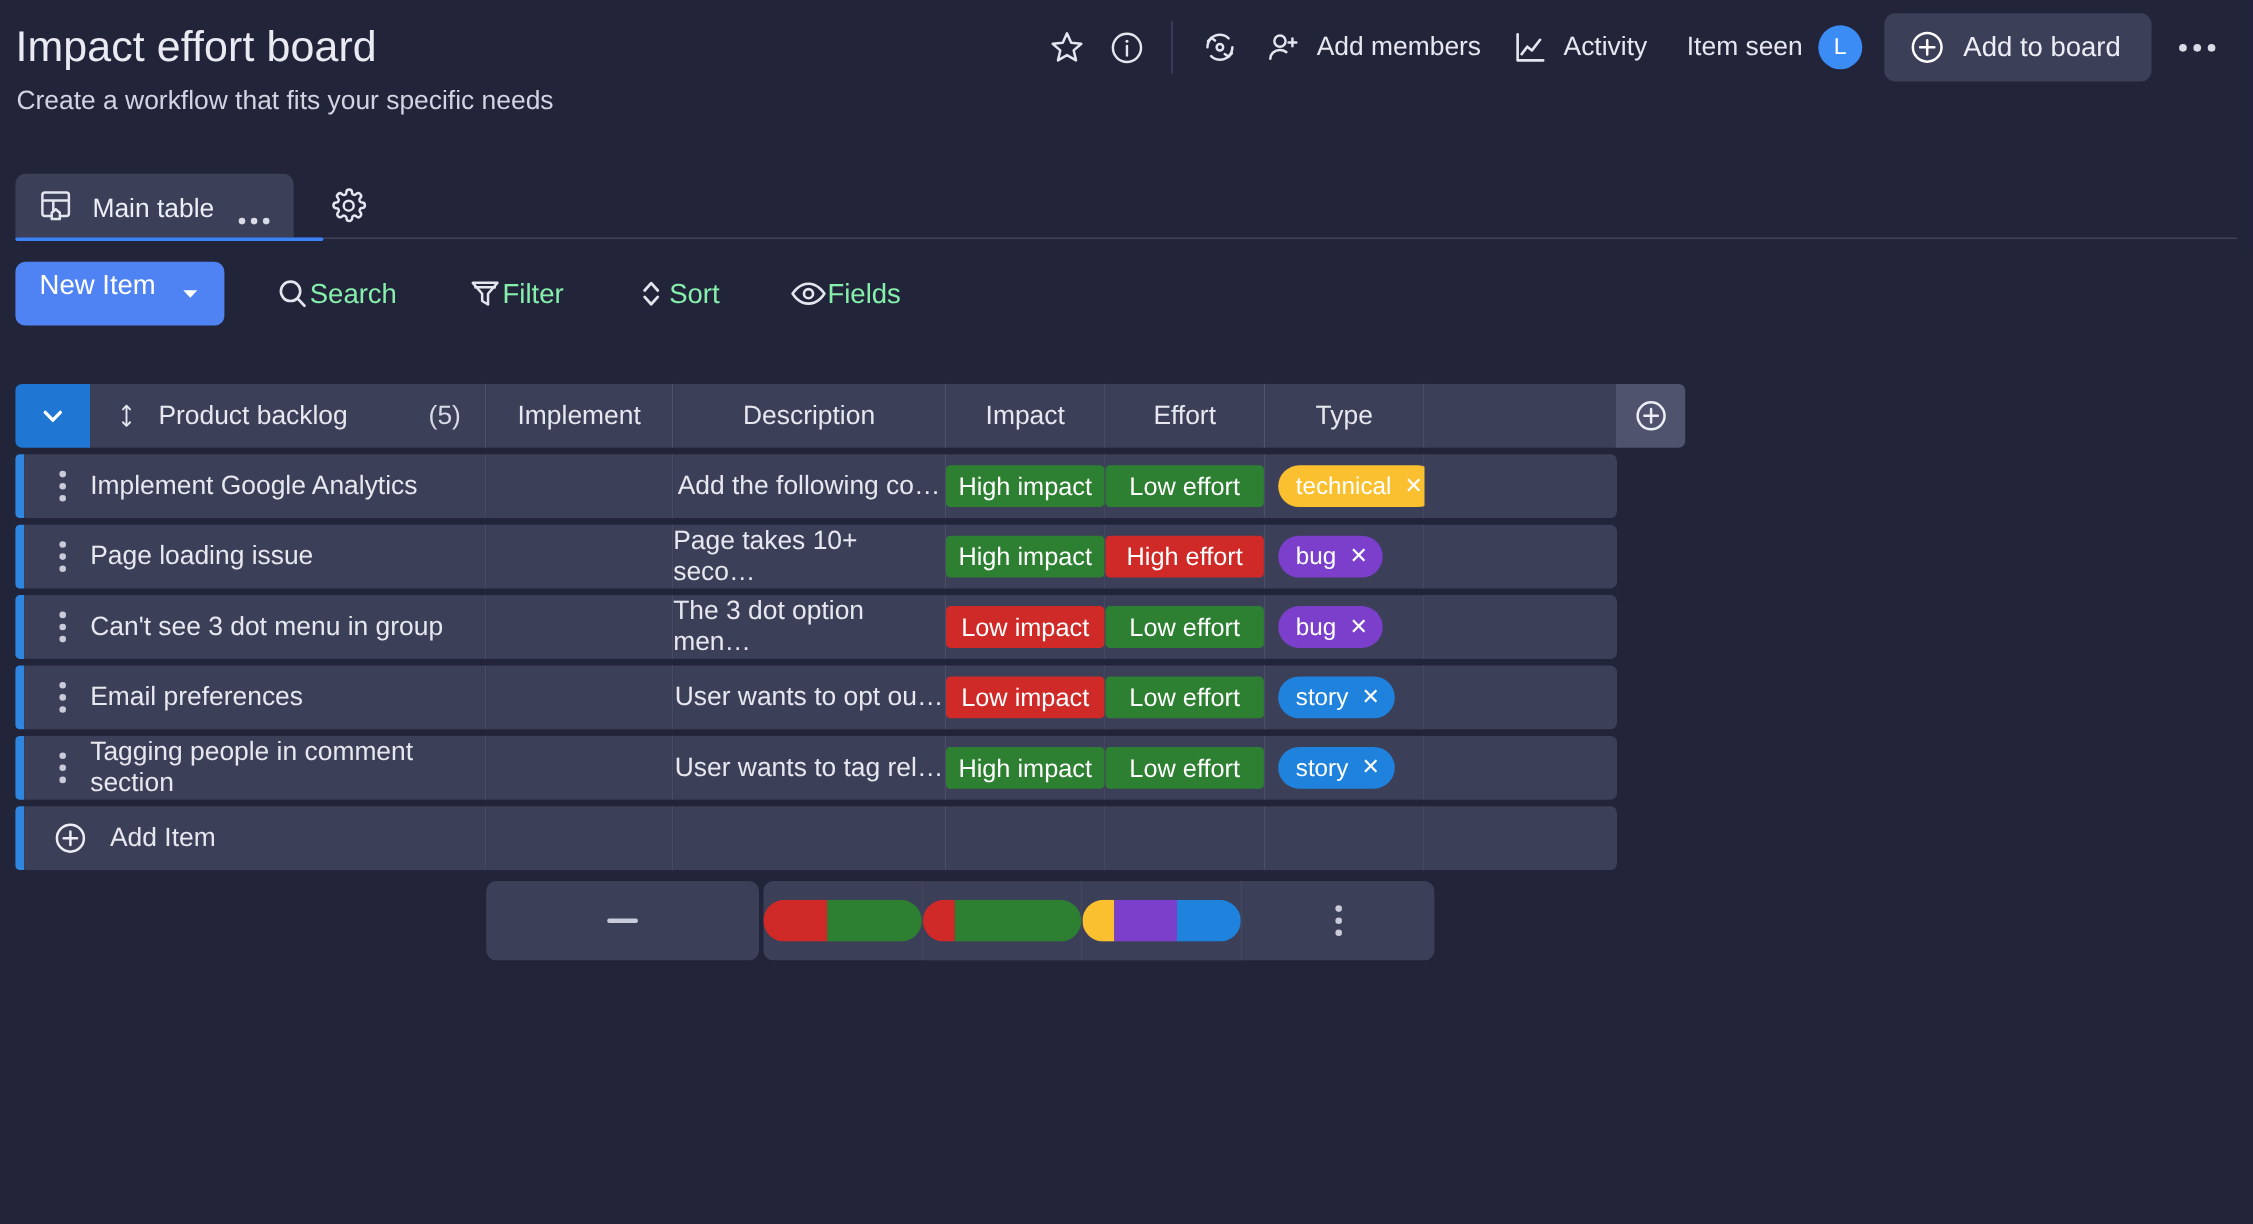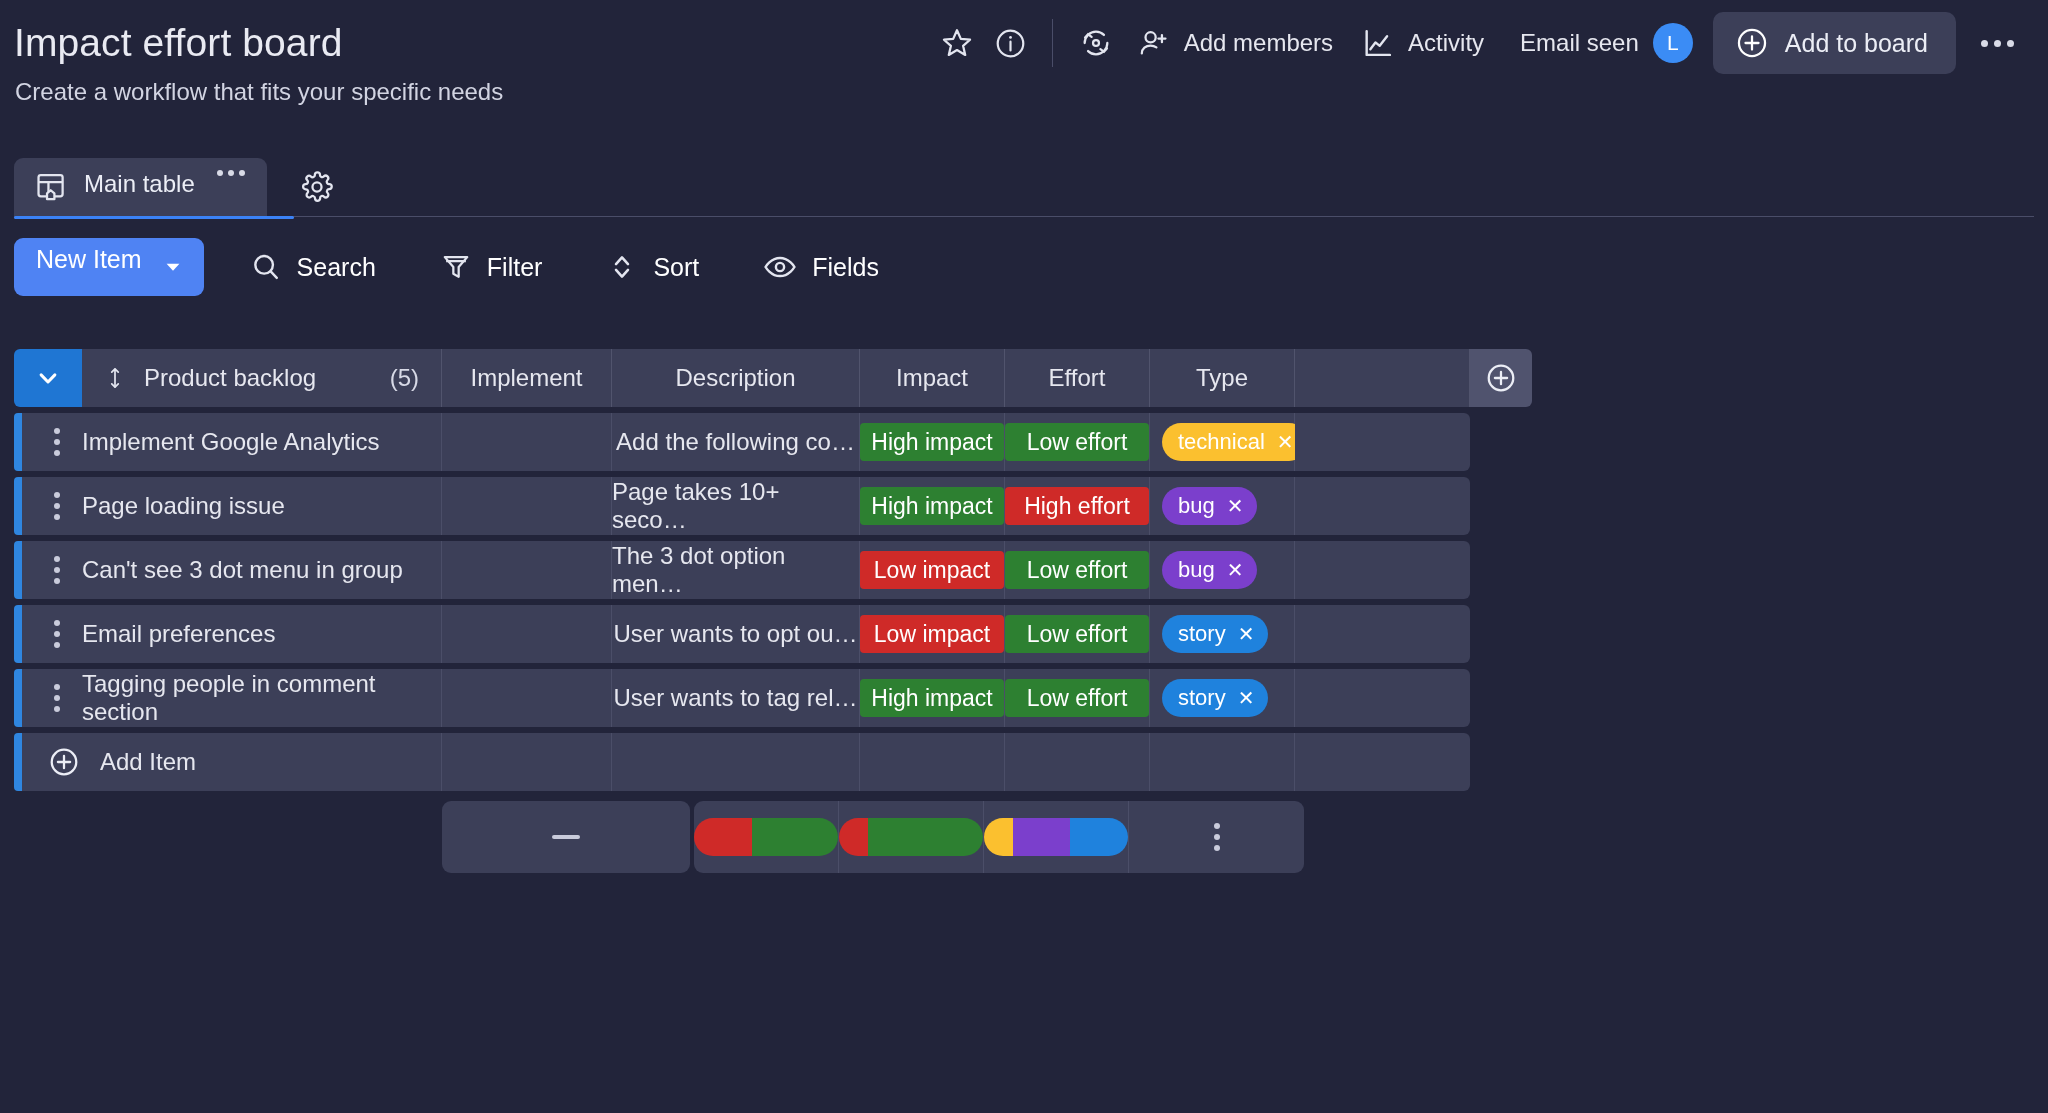--- a/index.html
+++ b/index.html
@@ -66,21 +66,21 @@
   .dots-h i { width: 7px; height: 7px; border-radius: 50%; background: #d9dbe7; display: block; }
   .board-subtitle {
     font-size: 24px; color: #d2d4e2; margin-top: 6px; margin-left: 1px;
   }
   
   .tabs-row {
     display: flex; align-items: center; gap: 6px;
     padding: 0 14px; margin-top: 18px; height: 58px;
   }
   .tab {
-    display: flex; align-items: flex-start; gap: 16px;
+    display: flex; align-items: flex-end; gap: 16px;
     background: #3c3f58; border-radius: 9px 9px 0 0;
     padding: 12px 22px 12px 20px; cursor: pointer;
     font-size: 24px; color: #eceef6;
   }
   .tab-dots { display: flex; gap: 5px; margin-left: 6px; }
   .tab-dots i { width: 6px; height: 6px; border-radius: 50%; background: #d9dbe7; display: block; }
   .tab-settings {
     display: flex; align-items: center; justify-content: center;
     width: 52px; height: 52px; border-radius: 6px; cursor: pointer;
     margin-left: 18px;
@@ -99,23 +99,23 @@
     height: 58px; cursor: pointer; overflow: hidden;
   }
   .new-item .label {
     display: flex; align-items: center; padding: 0 20px 16px 22px;
     font-size: 25px; color: #fff;
   }
   .new-item .caret {
     display: flex; align-items: center; padding-right: 20px;
   }
   .tool {
-    display: flex; align-items: center; gap: 15px;
+    display: flex; align-items: center; 
     padding: 10px 18px; margin-left: 28px; border-radius: 6px;
-    cursor: pointer; font-size: 25px; color: #ffffff;
+    cursor: pointer; font-size: 25px; color: #86efac;
   }
   
   .table-wrap { padding: 0 14px; margin-top: 34px; }
   .col-assignee { width: 170px; flex: 0 0 170px; }
   .col-desc   { width: 248px; flex: 0 0 248px; }
   .col-impact { width: 145px; flex: 0 0 145px; }
   .col-effort { width: 145px; flex: 0 0 145px; }
   .col-type   { width: 145px; flex: 0 0 145px; }
   .col-tail   { width: 175px; flex: 0 0 175px; }
   .col-plus   { width: 62px; flex: 0 0 62px; }
@@ -246,21 +246,21 @@
       <div class="text-btn">
         <span>
           <svg width="34" height="34" viewBox="0 0 24 24" fill="none" stroke="#e3e5ef" stroke-width="1.7" stroke-linecap="round" stroke-linejoin="round">
             <path d="M4 3.6v16.8h16.4"></path>
             <polyline points="6.6,16.4 10.2,11.6 13.2,14 18.4,7.2"></polyline>
           </svg>
         </span>
         <span>Activity</span>
       </div>
       <div class="last-seen">
-        <span>Email seen</span>
+        <span>Item seen</span>
         <span class="avatar">L</span>
       </div>
       <div class="add-to-board">
         <span>
           <svg width="34" height="34" viewBox="0 0 24 24" fill="none" stroke="#ffffff" stroke-width="1.6" stroke-linecap="round">
             <circle cx="12" cy="12" r="9.2"></circle>
             <path d="M12 7.4v9.2M7.4 12h9.2"></path>
           </svg>
         </span>
         <span>Add to board</span>

